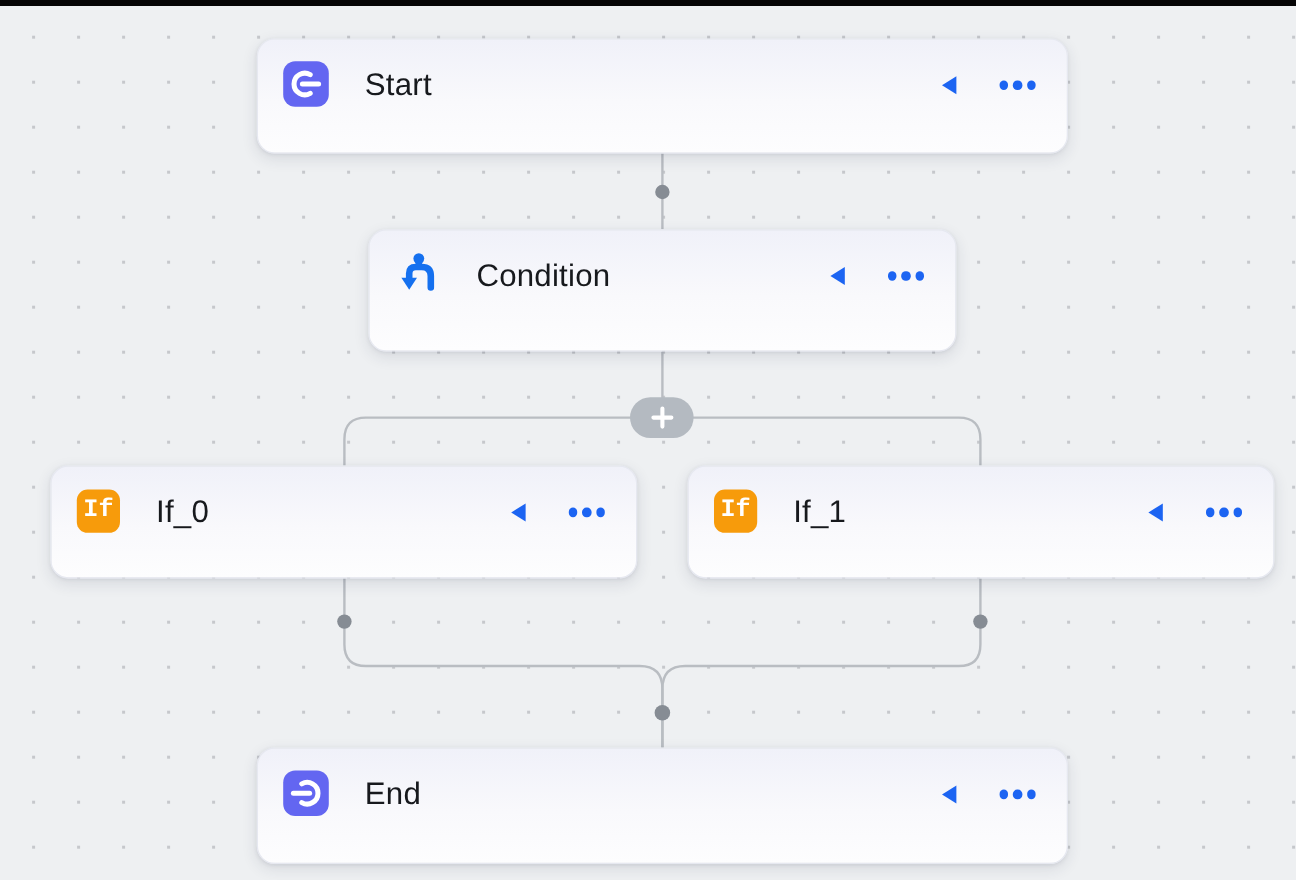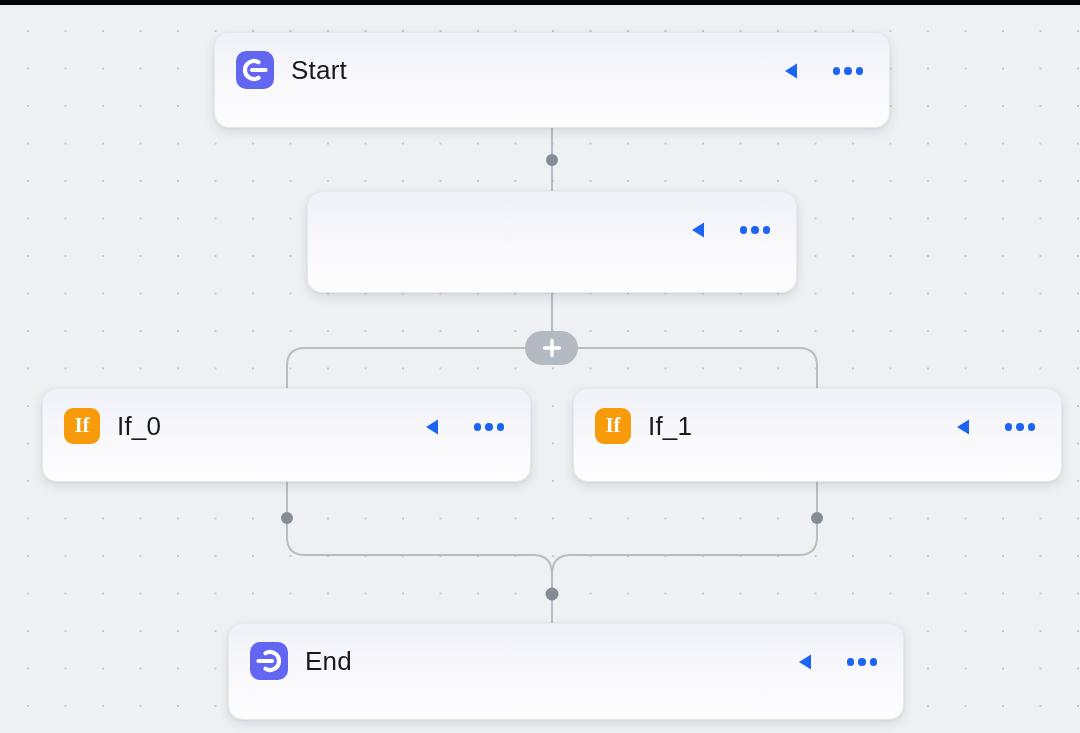--- a/index.html
+++ b/index.html
@@ -25,34 +25,34 @@
   .node{
     position:absolute;z-index:2;
     background:linear-gradient(180deg,#f0f1f9 0%,#f9f9fc 55%,#fdfdfe 100%);
     border:1px solid #e6e8f0;
     border-radius:15px;
     box-shadow:0 4px 12px rgba(40,45,70,0.11),0 1px 3px rgba(40,45,70,0.07);
     box-sizing:border-box;
   }
   .node-header{
     position:absolute;left:21px;top:17px;height:40px;
-    display:flex;align-items:center;gap:17px;text-align:center;
+    display:flex;align-items:center;gap:30px;text-align:center;
   }
   .node-title{
     font-size:26px;color:#17191d;font-weight:500;letter-spacing:0.2px;white-space:nowrap;
   }
   .sq-icon{
     width:38px;height:38px;border-radius:10px;
     display:flex;align-items:center;justify-content:center;flex:0 0 auto;
   }
   .indigo{background:#6366f1;}
   .orange{background:#f79b0b;}
   .if-badge-text{
     color:#fff;font-weight:bold;font-size:21px;line-height:1;padding-bottom:1px;
-    font-family:Liberation Serif, serif;
+    font-family:Liberation Mono, monospace;
   }
   .bare-icon{width:38px;height:40px;display:flex;align-items:center;justify-content:center;flex:0 0 auto;}
   .node-actions{
     position:absolute;right:26px;top:18px;height:40px;
     display:flex;align-items:center;color:#1c64f2;
   }
   .collapse-btn{display:flex;align-items:center;cursor:pointer;}
   .more-btn{display:flex;align-items:center;gap:4px;margin-left:34px;cursor:pointer;}
   .more-btn .dot{width:7.5px;height:7.5px;border-radius:50%;background:#1c64f2;}
   .plus-button{
@@ -102,20 +102,31 @@
       </span>
       <span class="more-btn">
         <span class="dot"></span>
         <span class="dot"></span>
         <span class="dot"></span>
       </span>
     </div>
   </div>
 
   <div class="node" style="left:307px;top:191px;width:490px;height:102px;">
+    <div class="node-header">
+      <span class="bare-icon">
+        <svg width="34" height="40" viewBox="0 0 34 40">
+          <circle cx="18" cy="6.5" r="4.5" fill="#1570ef"></circle>
+          <path d="M18 8 V12.5" stroke="#1570ef" stroke-width="5.5" stroke-linecap="round" fill="none"></path>
+          <path d="M10 23 V19 Q10 13.5 15.5 13.5 H20.5 Q28 13.5 28 21 V30.5" stroke="#1570ef" stroke-width="5.5" stroke-linecap="round" fill="none"></path>
+          <polygon points="3.5,22.5 16.5,22.5 10,32.5" fill="#1570ef"></polygon>
+        </svg>
+      </span>
+      <span class="node-title">Condition</span>
+    </div>
     <div class="node-actions">
       <span class="collapse-btn">
         <svg width="16" height="18" viewBox="0 0 16 18">
             <polygon points="14,1.5 14,16.5 2,9" fill="#1c64f2"></polygon>
           </svg>
       </span>
       <span class="more-btn">
         <span class="dot"></span>
         <span class="dot"></span>
         <span class="dot"></span>
@@ -158,21 +169,21 @@
           </svg>
       </span>
       <span class="more-btn">
         <span class="dot"></span>
         <span class="dot"></span>
         <span class="dot"></span>
       </span>
     </div>
   </div>
 
-  <div class="node" style="left:228px;top:623px;width:676px;height:97px;">
+  <div class="node" style="left:214px;top:623px;width:676px;height:97px;">
     <div class="node-header">
       <span class="sq-icon indigo">
         <svg width="36" height="36" viewBox="0 0 36 36">
           <path d="M14.5 10.2 A9 9 0 1 1 14.5 25.8" stroke="#fff" stroke-width="4.2" fill="none" stroke-linecap="round"></path>
           <path d="M7.5 18 H21" stroke="#fff" stroke-width="4.2" stroke-linecap="round"></path>
         </svg>
       </span>
       <span class="node-title">End</span>
     </div>
     <div class="node-actions">

